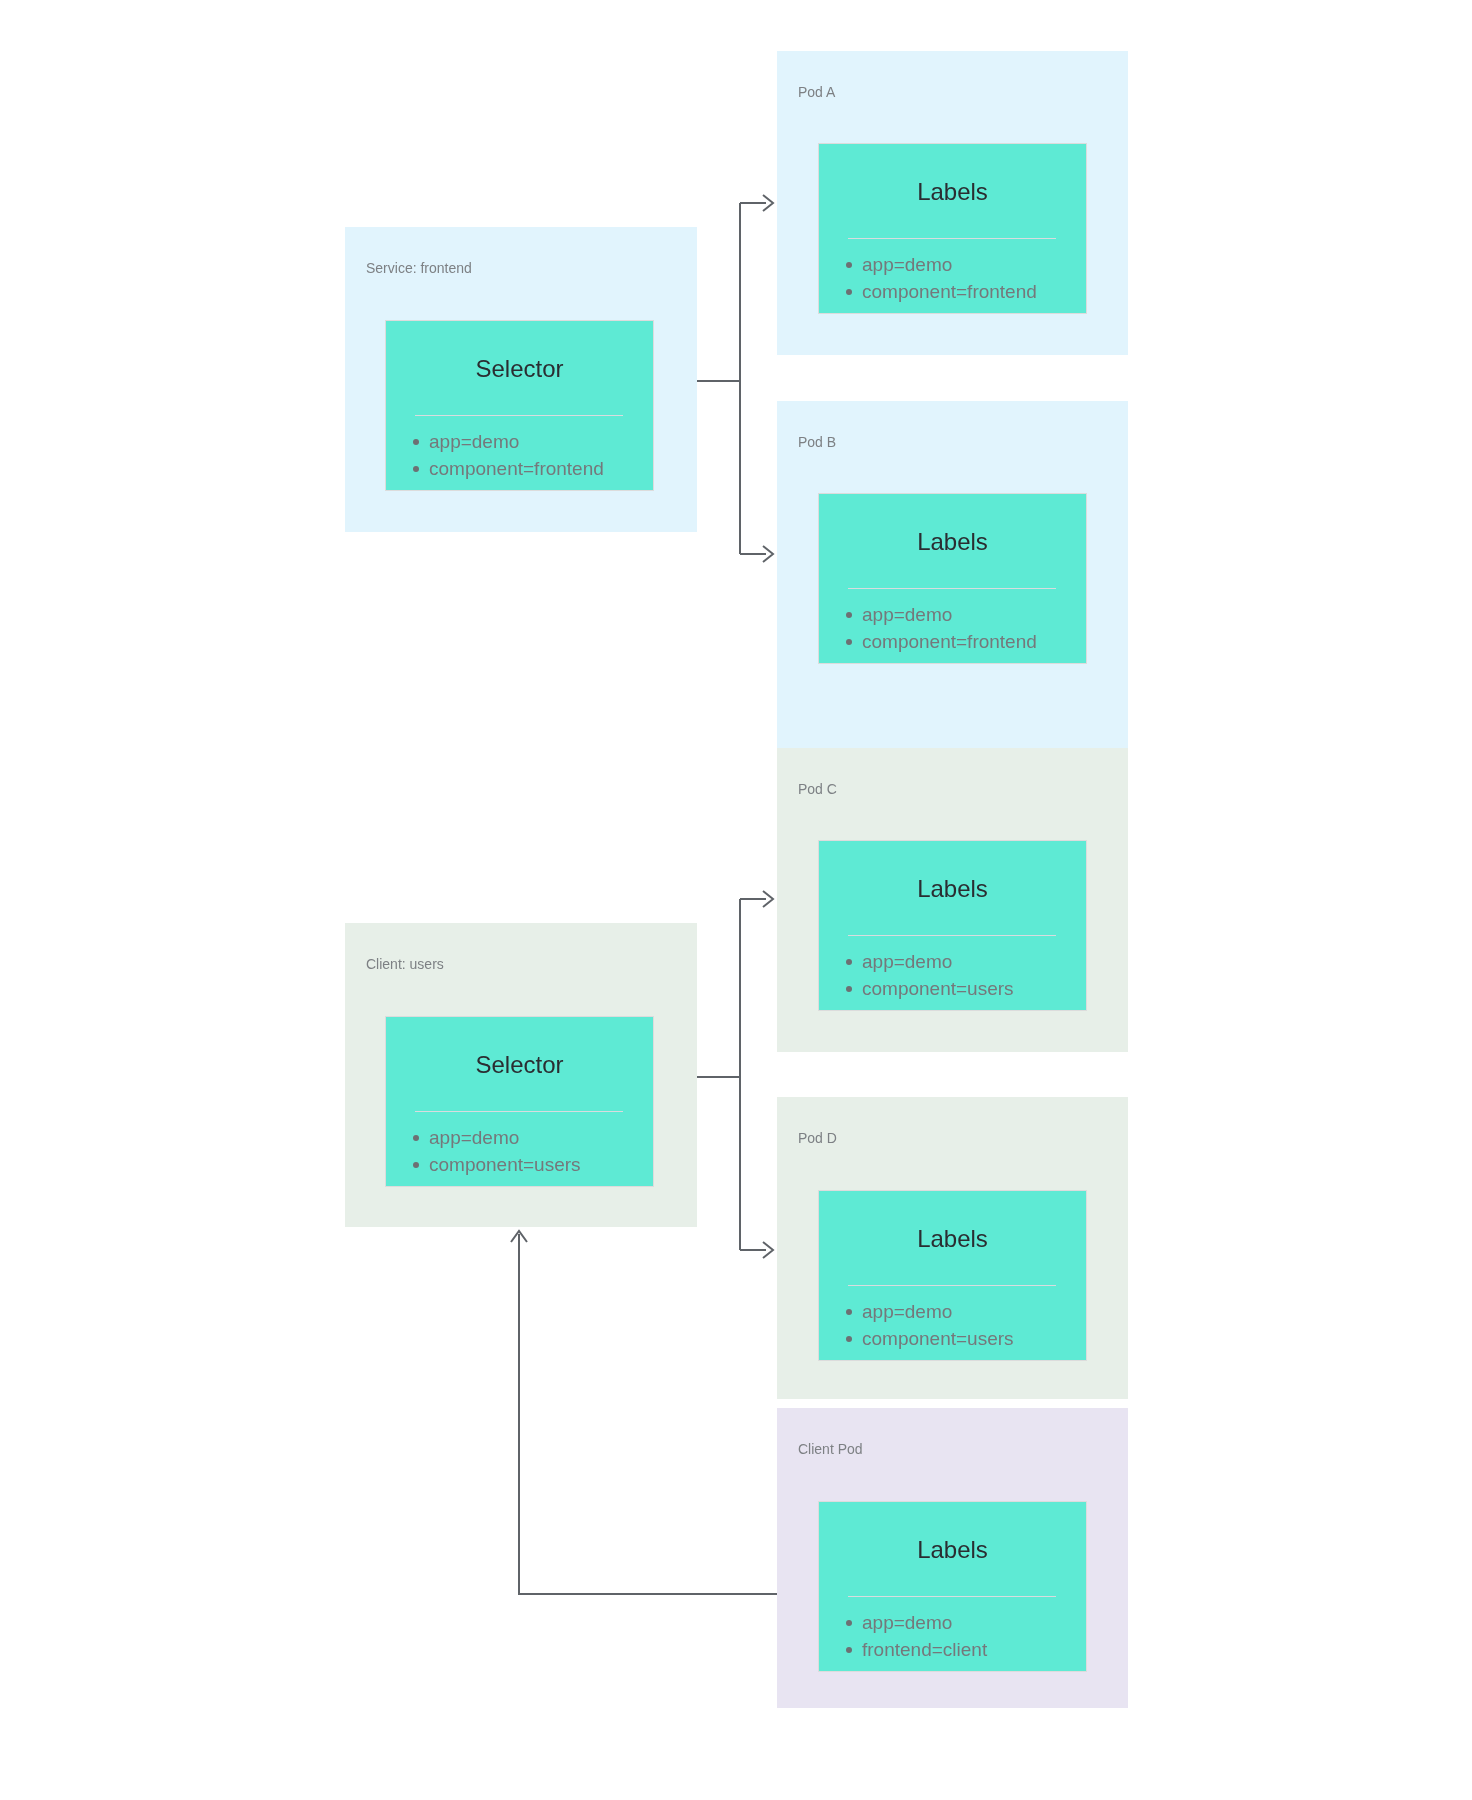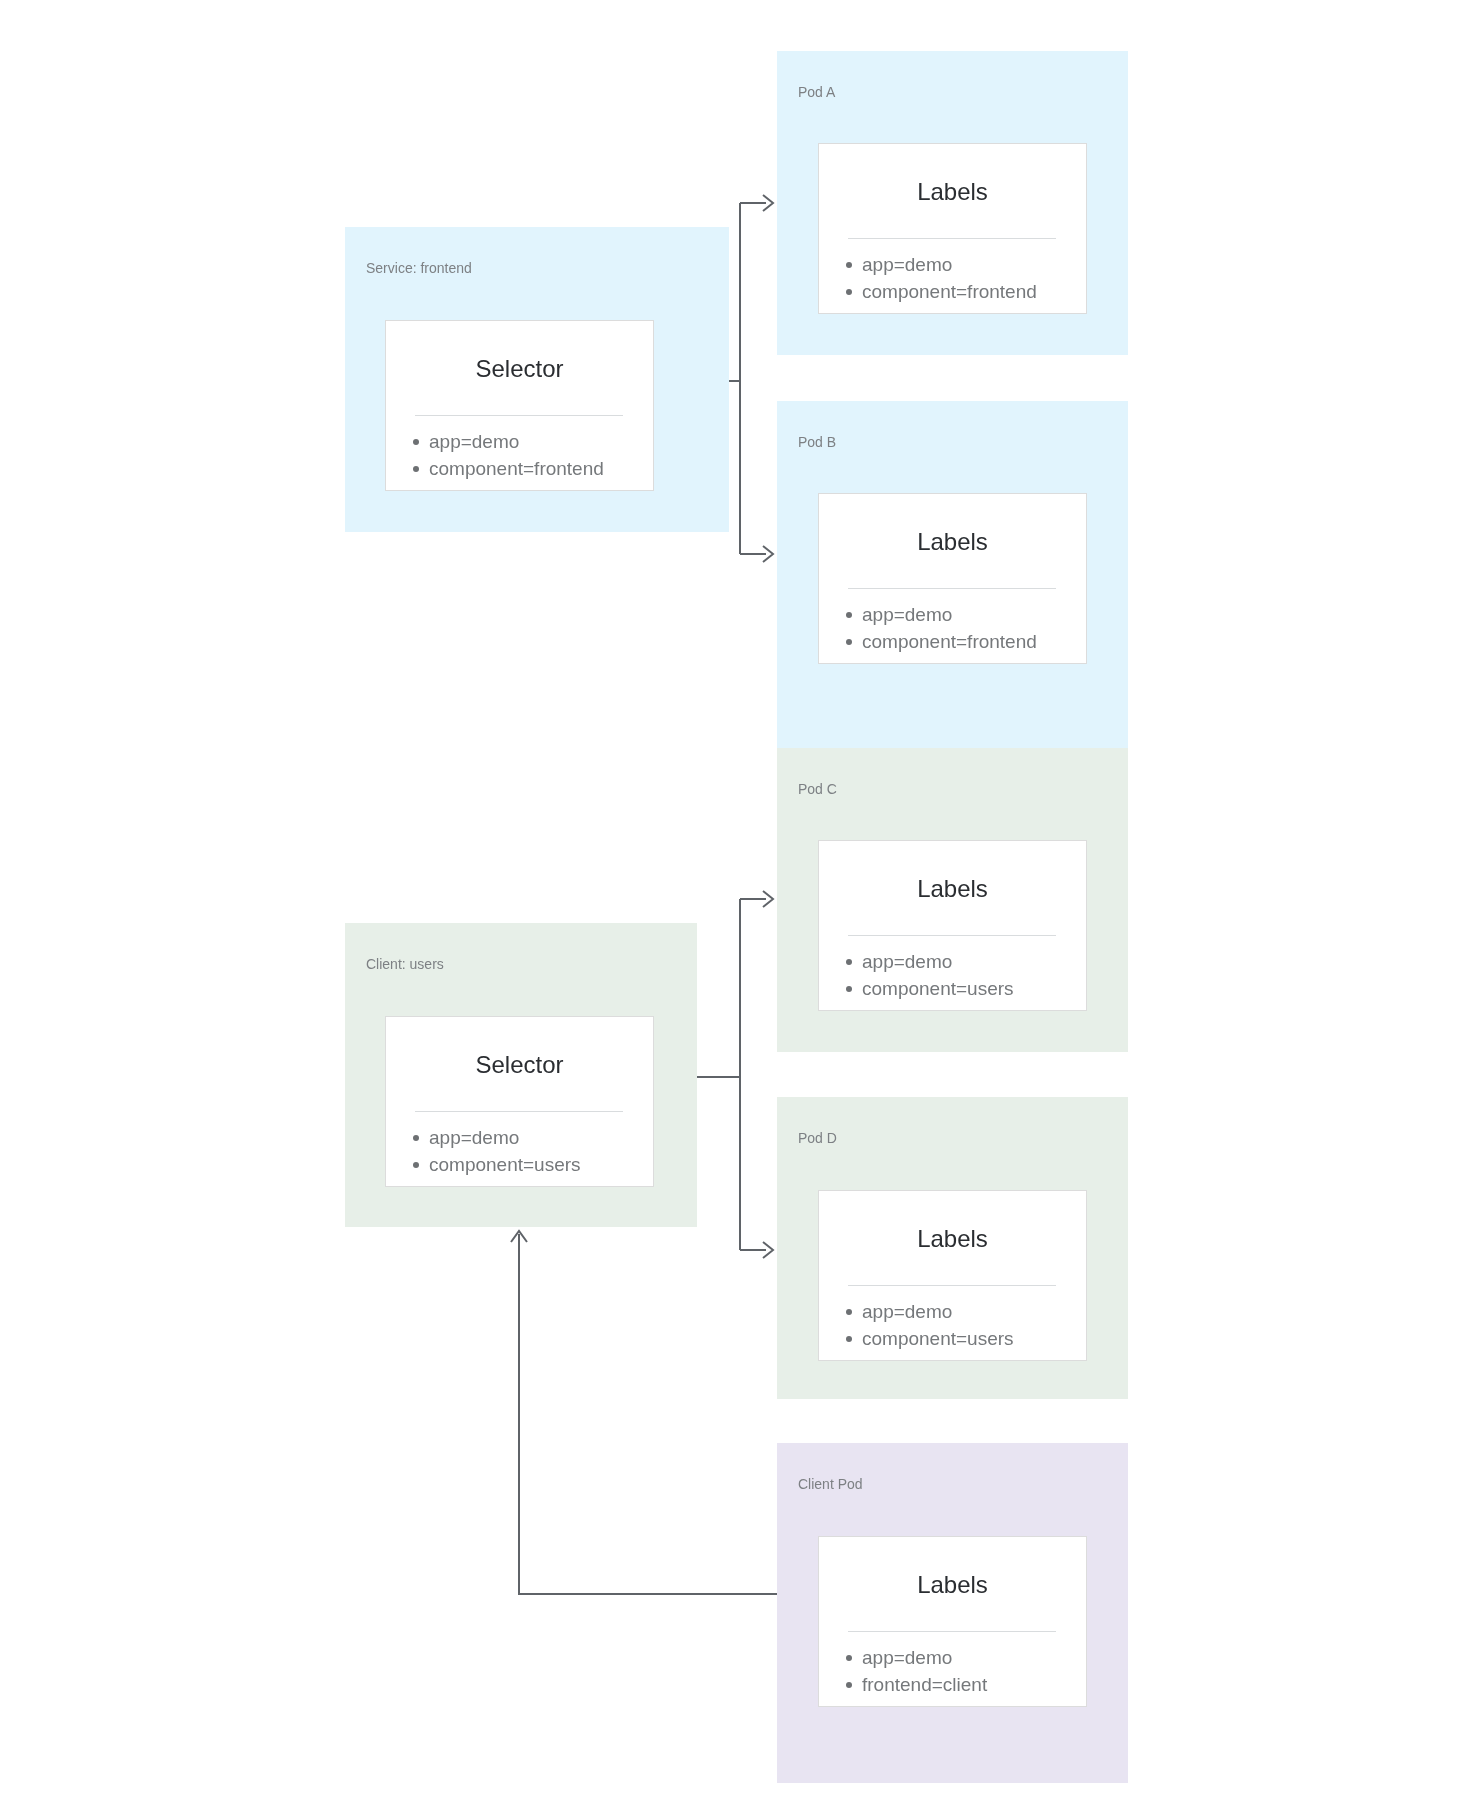--- a/index.html
+++ b/index.html
@@ -20,21 +20,21 @@
     font-size: 14px;
     line-height: 28px;
     color: #7d8084;
     white-space: nowrap;
   }
   .card {
     position: absolute;
     left: 40px;
     width: 269px;
     height: 171px;
-    background: #ffffff;
+    background: #5eead4;
     border: 1px solid #dcdcdc;
     box-sizing: border-box;
   }
   .card-title {
     position: absolute;
     top: 0; left: 0; right: 0;
     height: 95px;
     display: flex;
     align-items: center;
     justify-content: center;
@@ -97,21 +97,21 @@
     <path d="M763,546 L773,554 L763,562"></path>
 
     <path d="M697,1077 H740 M740,899 V1250 M740,899 H766 M740,1250 H766"></path>
     <path d="M763,891 L773,899 L763,907"></path>
     <path d="M763,1242 L773,1250 L763,1258"></path>
 
     <path d="M777,1594 H519 V1234"></path>
     <path d="M511,1242 L519,1231 L527,1242"></path>
   </svg>
 
-  <div class="node" style="left: 345px; top: 227px; width: 352px; height: 305px; background: rgb(225, 244, 253); padding-left: 32px;">
+  <div class="node" style="left: 345px; top: 227px; width: 352px; height: 305px; background: rgb(225, 244, 253);">
     <div class="node-header">Service: frontend</div>
     <div class="card" style="top:93px;">
       <div class="card-title">Selector</div>
       <div class="card-divider"></div>
       <ul class="card-items">
         <li class="card-item">
             <span class="dot"></span>
             <span>app=demo</span>
           </li>
         <li class="card-item">
@@ -205,21 +205,21 @@
             <span>app=demo</span>
           </li>
         <li class="card-item">
             <span class="dot"></span>
             <span>component=users</span>
           </li>
       </ul>
     </div>
   </div>
 
-  <div class="node" style="left: 777px; top: 1443px; width: 351px; height: 340px; background: rgb(232, 228, 242);">
+  <div class="node" style="left: 777px; top: 1408px; width: 351px; height: 300px; background: rgb(232, 228, 242);">
     <div class="node-header">Client Pod</div>
     <div class="card" style="top:93px; left:41px;">
       <div class="card-title">Labels</div>
       <div class="card-divider"></div>
       <ul class="card-items">
         <li class="card-item">
             <span class="dot"></span>
             <span>app=demo</span>
           </li>
         <li class="card-item">

